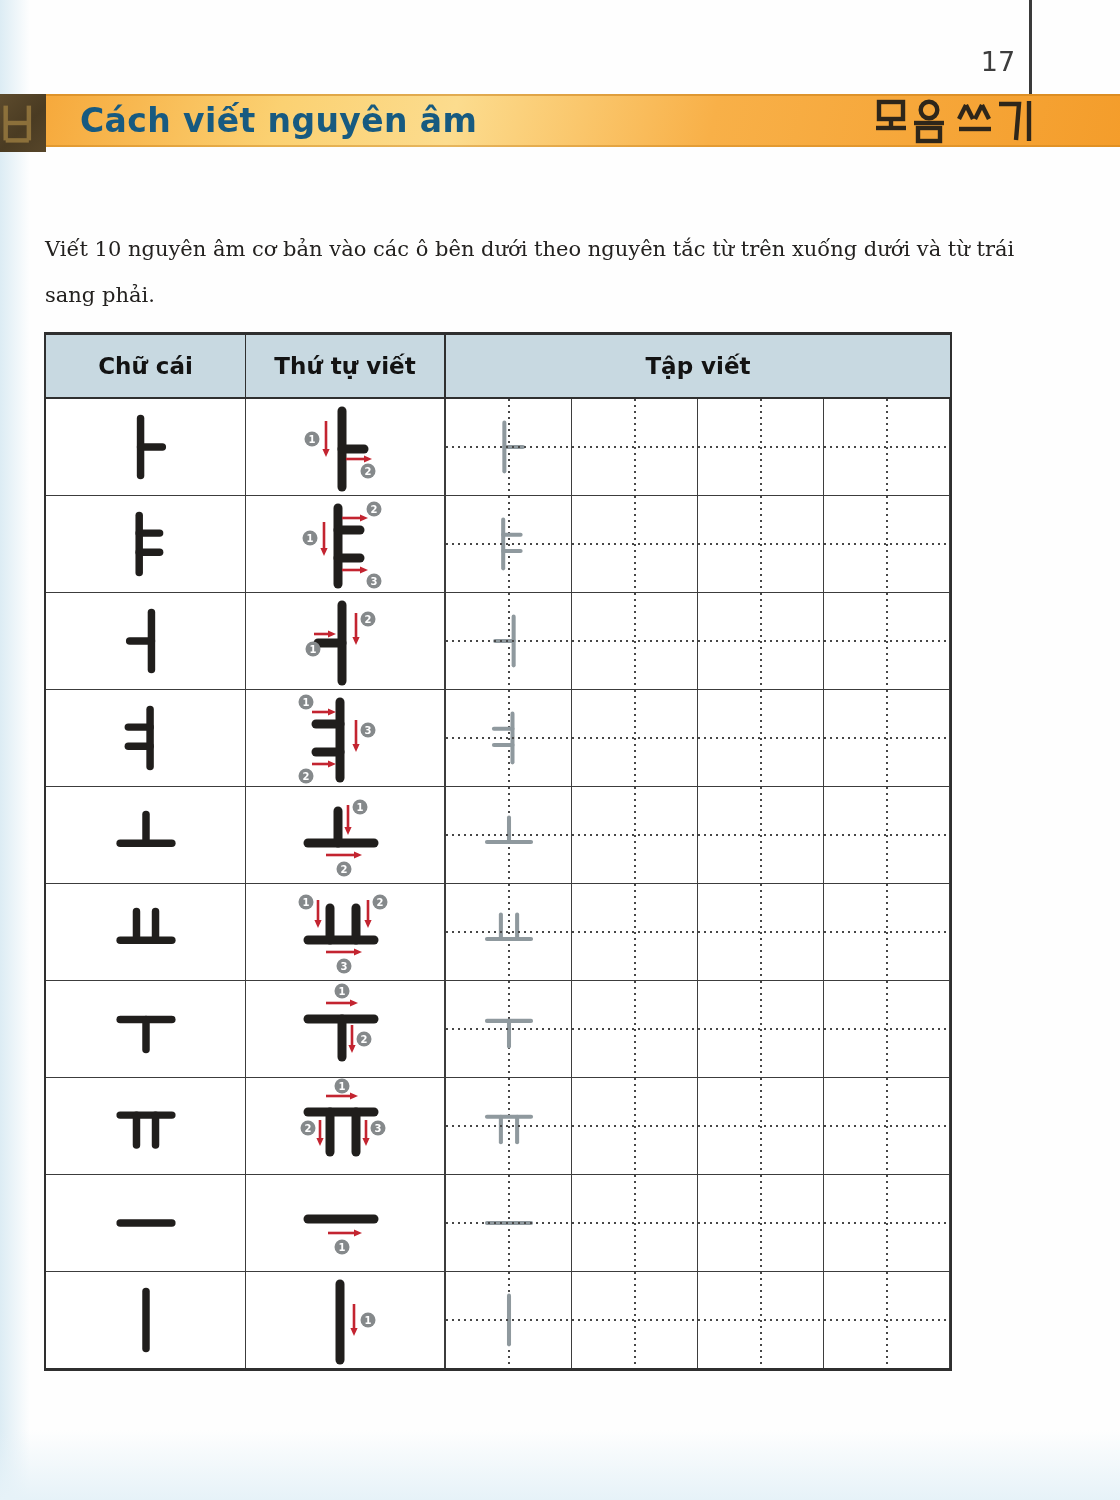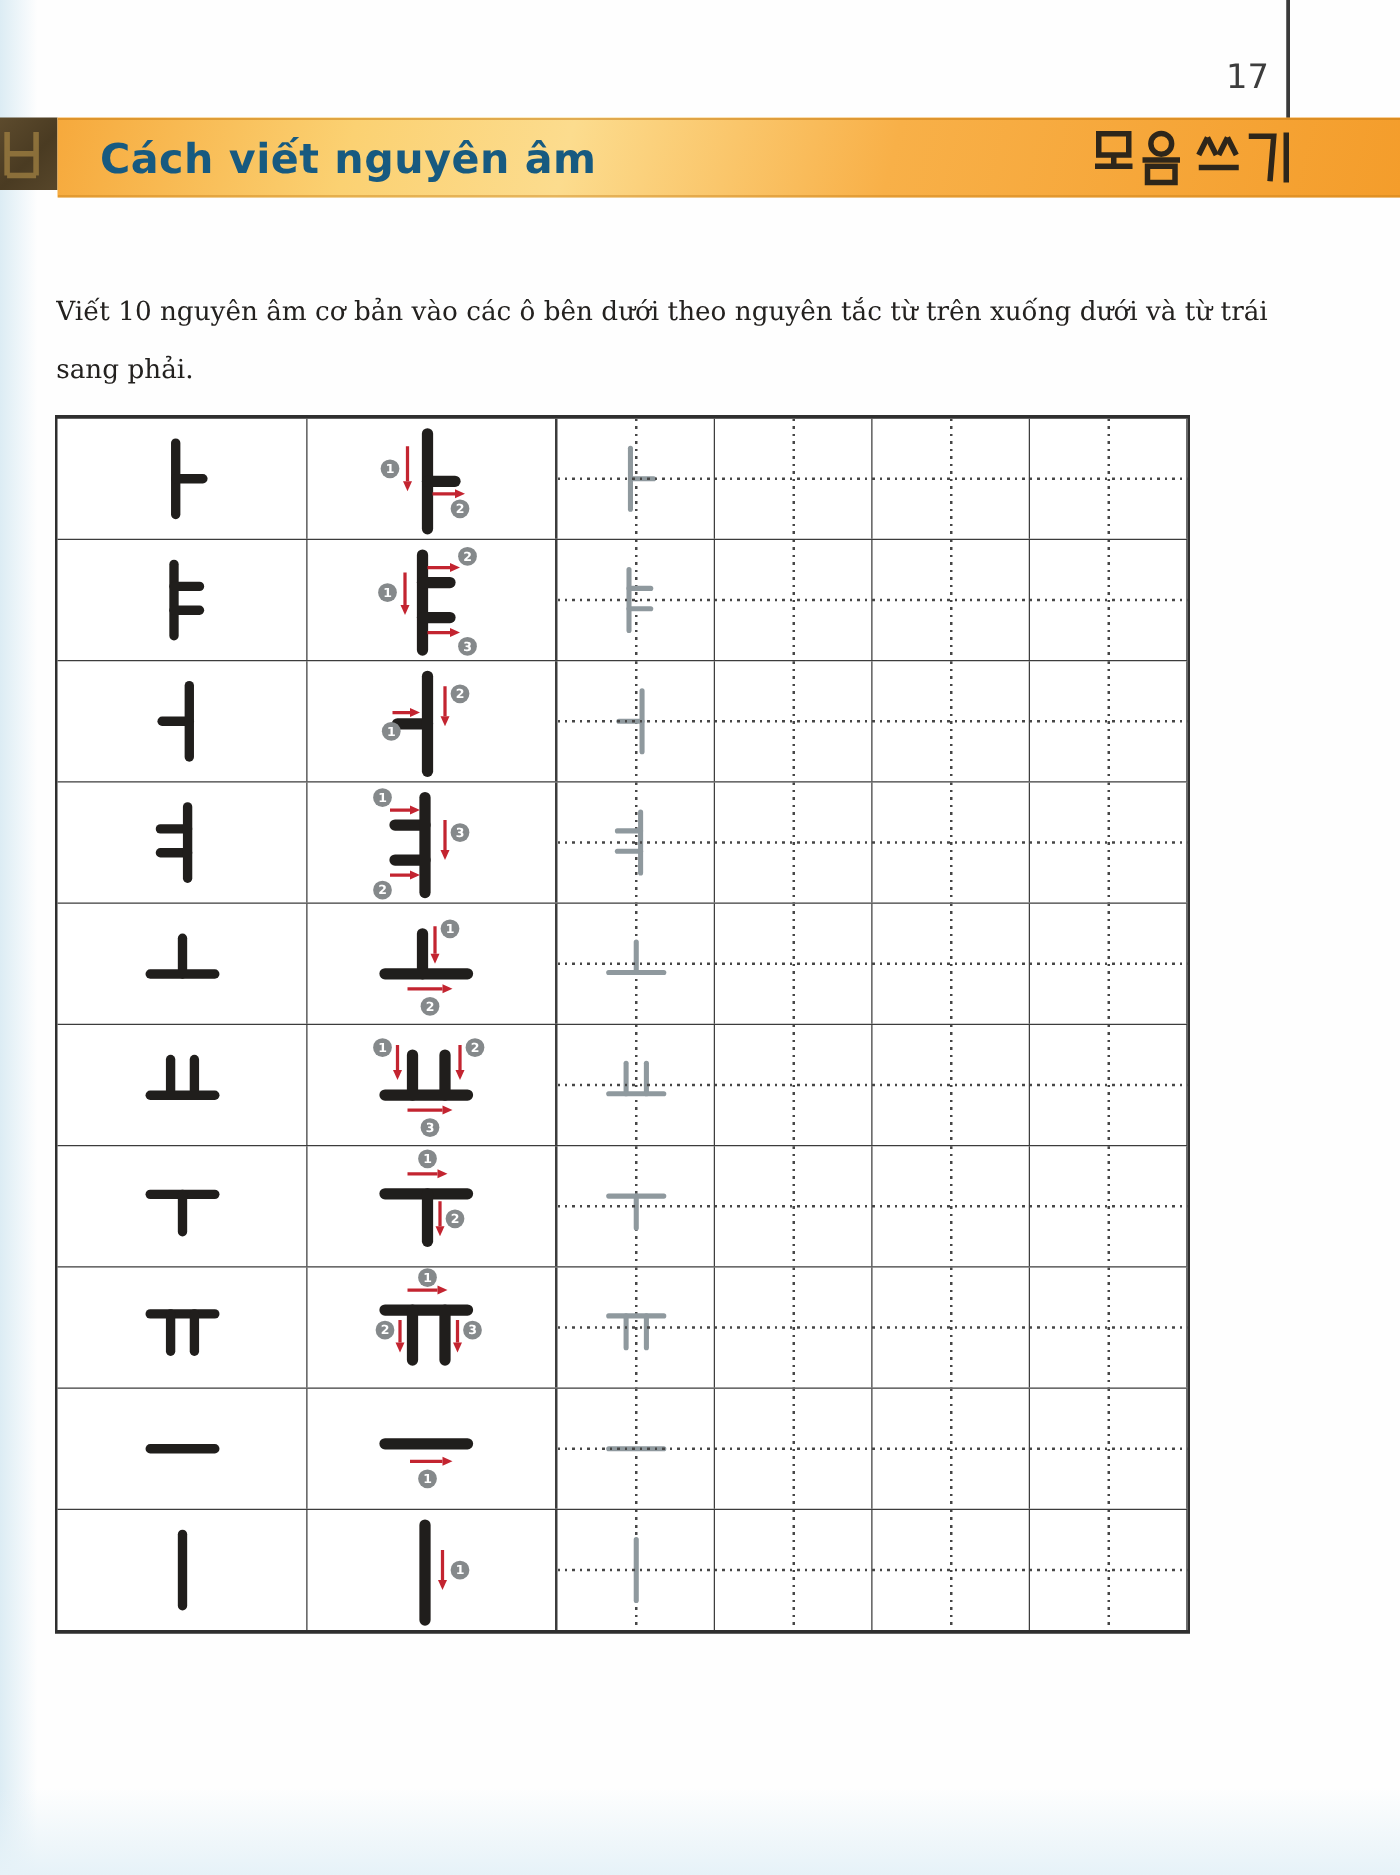--- a/index.html
+++ b/index.html
@@ -9,21 +9,21 @@
   }
   .edge-left{position:absolute;left:0;top:0;bottom:0;width:30px;
     background:linear-gradient(to right,#dcecf4,rgba(255,255,255,0));pointer-events:none;}
   .edge-bottom{position:absolute;left:0;right:0;bottom:0;height:70px;
     background:linear-gradient(to top,#e6f2f8,rgba(255,255,255,0));pointer-events:none;}
   .corner-rule{position:absolute;left:1029px;top:0;width:3px;height:95px;background:#3a3a3a;}
   .pagenum{position:absolute;left:972px;top:46px;width:52px;text-align:center;
     font-family:"DejaVu Sans",sans-serif;font-size:27px;color:#3d3d3d;}
 
   
-  .bar{position:absolute;left:0;top:94px;right:0;height:64px;display:flex;}
+  .bar{position:absolute;left:0;top:94px;right:0;height:53px;display:flex;}
   .tab{width:46px;height:58px;flex:0 0 46px;position:relative;overflow:hidden;
     background:linear-gradient(135deg,#5d4b2d 0%,#4a3b22 55%,#57462a 100%);}
   .tab-glyph{position:absolute;left:2px;top:1px;width:46px;height:56px;}
   .bar-fill{flex:1;position:relative;display:flex;align-items:center;
     background:linear-gradient(104deg,#f6a93c 0%,#fbd172 22%,#fcdc8e 38%,#f8b048 62%,#f49d2b 100%);
     box-shadow:inset 0 2px 0 rgba(198,124,22,.5), inset 0 -2px 0 rgba(198,124,22,.4);}
   .title{margin:0 0 0 34px;font-family:"DejaVu Sans",sans-serif;font-weight:bold;
     font-size:33px;letter-spacing:.4px;color:#175a80;}
   .ktitle{position:absolute;right:85px;top:50%;transform:translateY(-50%);
     width:162px;height:46px;}
@@ -95,20 +95,25 @@
           <polyline points="126,6 146,6 143,42"></polyline>
           <line x1="156" y1="3" x2="156" y2="43"></line>
         </g>
       </svg>
     </div>
   </header>
 
   <p class="intro">Viết 10 nguyên âm cơ bản vào các ô bên dưới theo nguyên tắc từ trên xuống dưới và từ trái sang phải.</p>
 
   <section class="vtable">
+    <div class="thead">
+      <div class="hcell h1">Chữ cái</div>
+      <div class="hcell h2">Thứ tự viết</div>
+      <div class="hcell h3">Tập viết</div>
+    </div>
     <div id="rows">
         <div class="trow">
           <div class="cell c-letter">
             <svg viewBox="0 0 100 100" width="68" height="68" role="img" aria-label="ㅏ">
               <line x1="42" y1="8" x2="42" y2="92" stroke="#201e1c" stroke-width="11" stroke-linecap="round"></line>
               <line x1="42" y1="50" x2="74" y2="50" stroke="#201e1c" stroke-width="11" stroke-linecap="round"></line>
             </svg>
           </div>
           <div class="cell c-order">
             <svg viewBox="0 0 130 96" width="130" height="96" role="img" aria-label="ㅏ">

